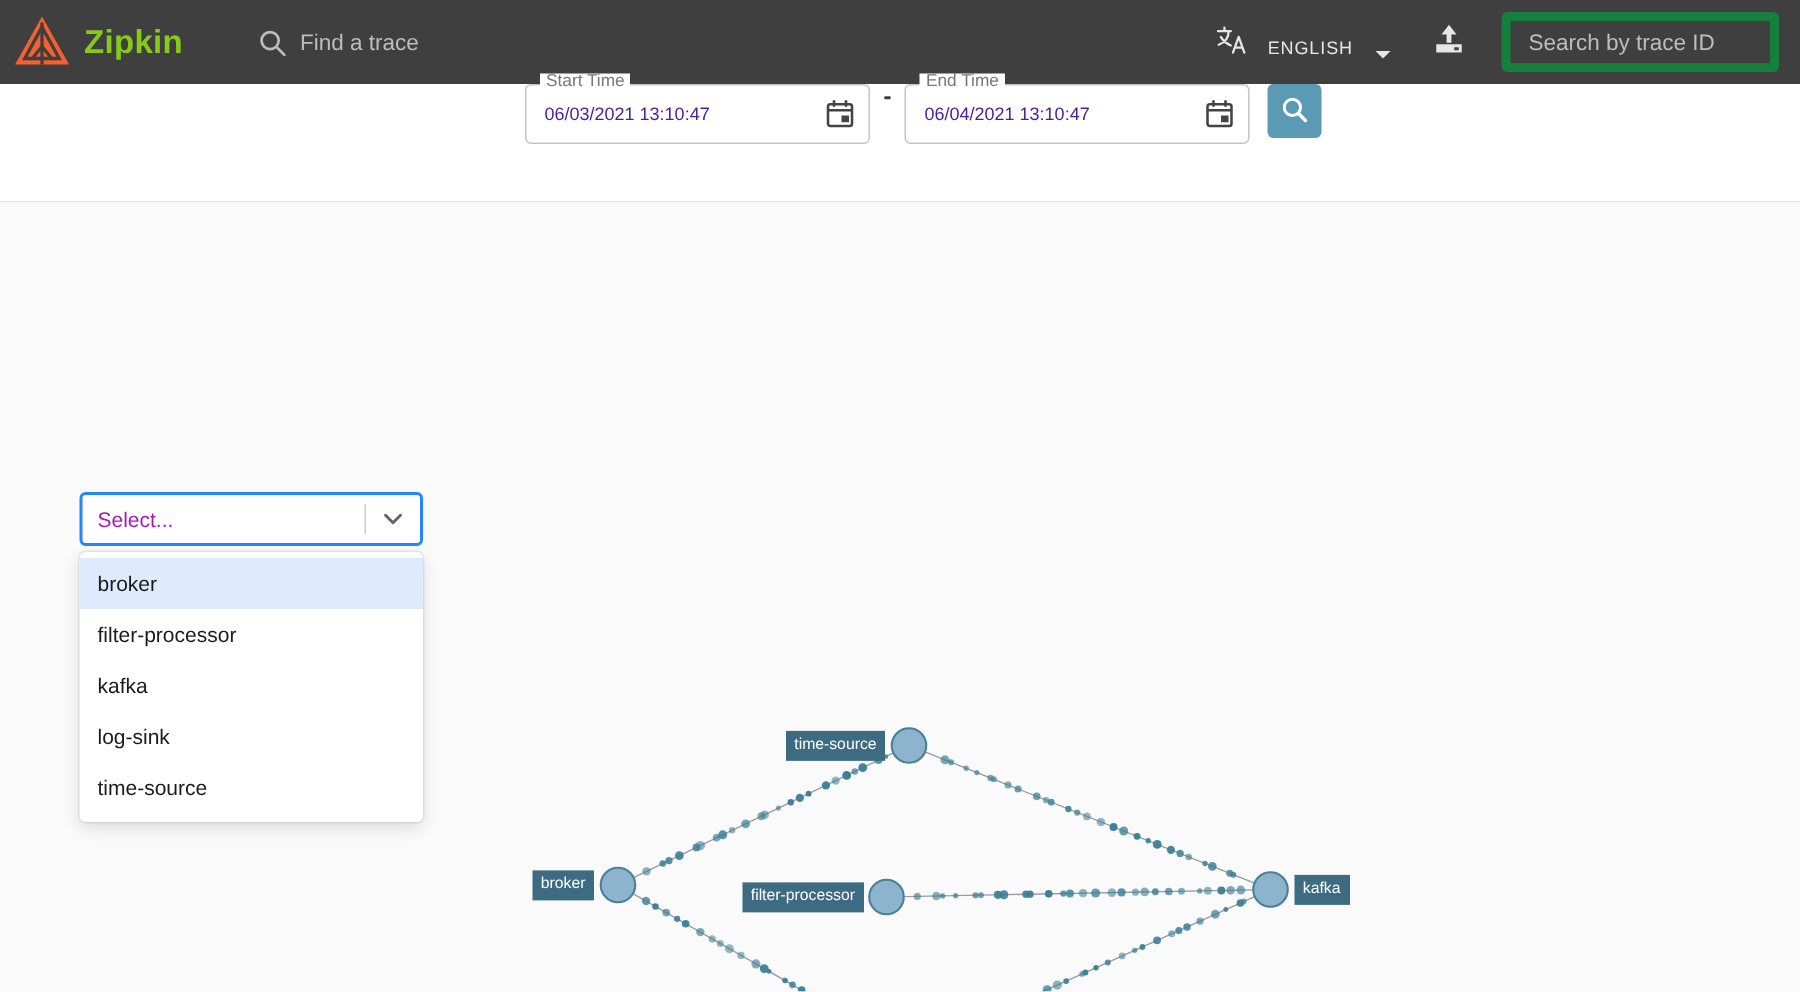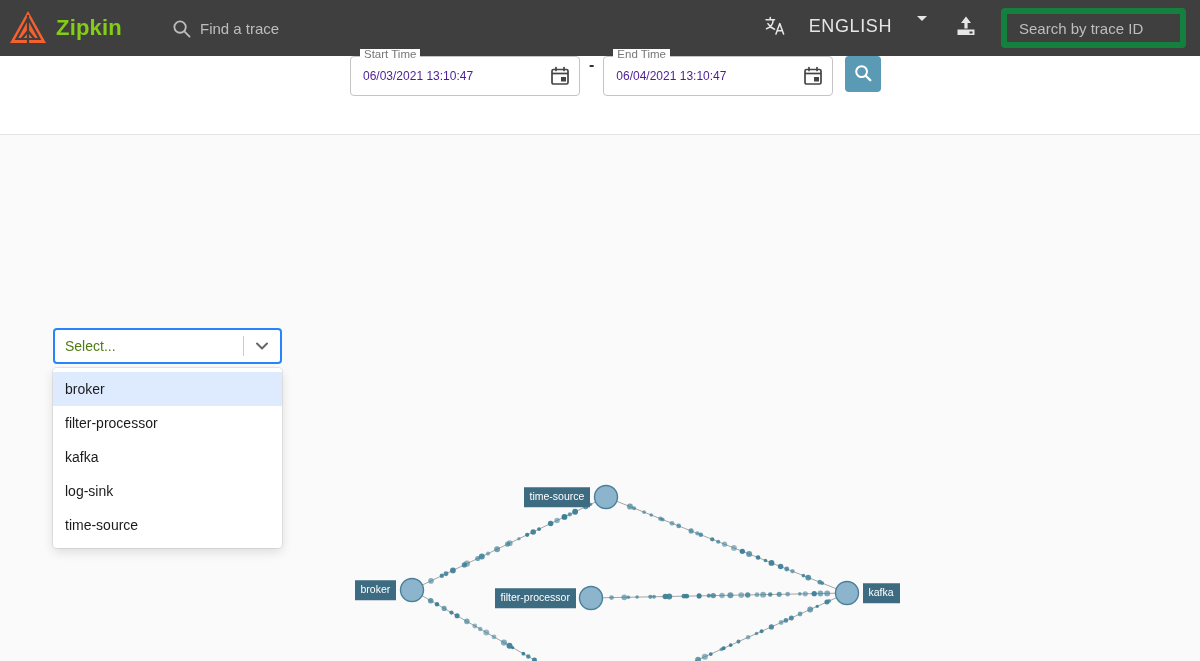--- a/index.html
+++ b/index.html
@@ -51,22 +51,22 @@
     content: "";
     position: absolute;
     left: 0; right: 0; bottom: 0;
     height: 3px; background: #ffffff;
   }
   .navtab .ico { display: flex; align-items: center; }
 
   .spacer { flex: 1 1 auto; }
 
   .lang {
-    display: flex; align-items: flex-start; gap: 23px;
-    color: #e6e6e6; font-size: 18px;
+    display: flex; align-items: flex-end; gap: 13px;
+    color: #e6e6e6; font-size: 12px;
     letter-spacing: .6px;
     cursor: pointer;
     margin-right: 22px;
     white-space: nowrap;
   }
   .caret {
     width: 0; height: 0;
     border-left: 5px solid transparent;
     border-right: 5px solid transparent;
     border-top: 5px solid #e6e6e6;
@@ -164,21 +164,21 @@
     position: relative;
     height: 36px;
     border: 2px solid #2684ff;
     border-radius: 4px;
     background: #fff;
     display: flex; align-items: center;
     padding: 0 0 0 10px;
   }
   .select-placeholder {
     font-size: 14px;
-    color: #4d7c0f;
+    color: #a21caf;
     flex: 1 1 auto;
   }
   .select-caret-sep {
     width: 1px; height: 20px;
     background: #cccccc;
     margin-right: 0;
   }
   .select-arrow {
     width: 36px; height: 34px;
     display: flex; align-items: center; justify-content: center;

